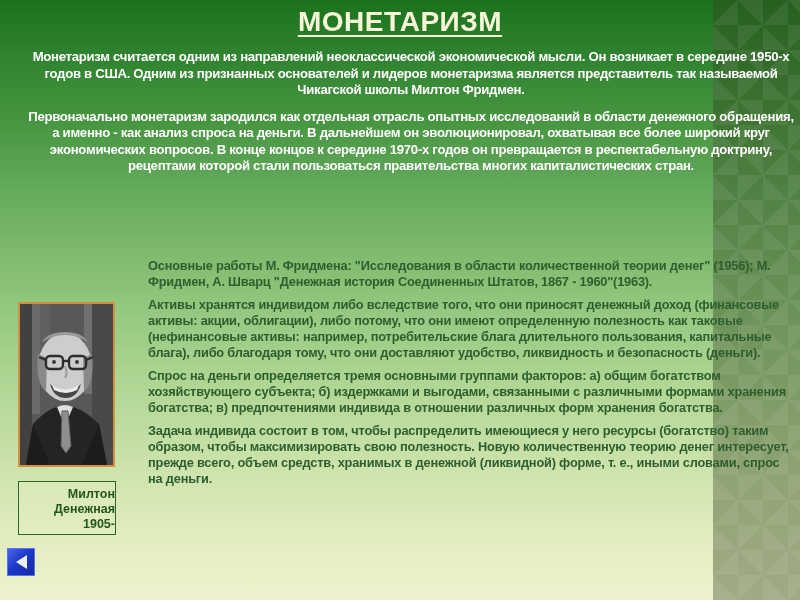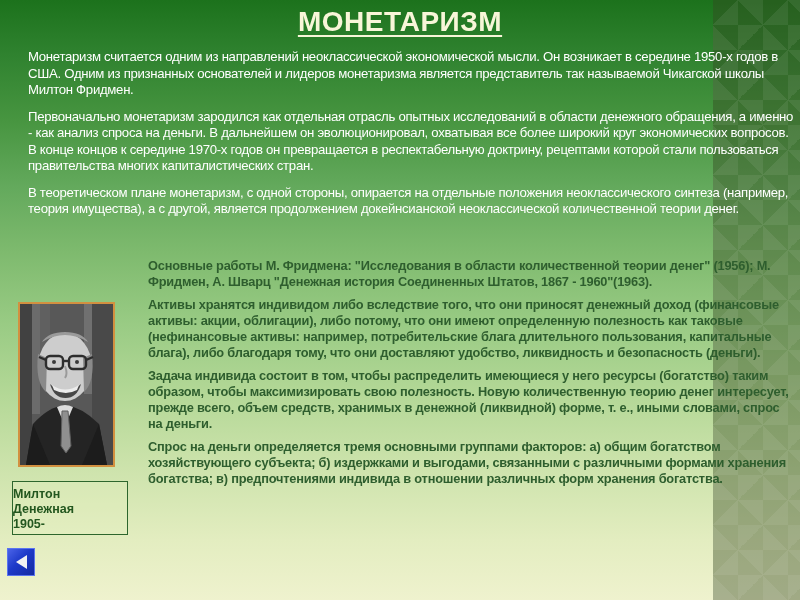--- a/index.html
+++ b/index.html
@@ -33,48 +33,49 @@
     font-size:28px;font-weight:bold;
     letter-spacing:0.5px;
     text-decoration:underline;
     text-decoration-thickness:2px;
     text-underline-offset:4px;
     margin:0;
   }
   .intro{
     left:28px;top:49px;width:766px;
     color:#ffffff;
-    font-size:13.2px;font-weight:normal;
+    font-size:13.2px;font-weight:bold;
     line-height:16.5px;
     letter-spacing:-0.3px;
+    text-align:center;
   }
   .intro p{margin:0 0 10px 0;}
   .bodytext{
     left:148px;top:258px;width:646px;
     color:#2e5e2e;
     font-size:12.8px;font-weight:bold;
     line-height:16px;
     letter-spacing:-0.2px;
   }
   .bodytext p{margin:0 0 7px 0;}
   .photo-frame{
     left:18px;top:302px;width:97px;height:165px;
     border:2px solid #d29040;
     box-sizing:border-box;
     background:#585858;
   }
   .photo-frame svg{display:block;width:93px;height:161px;}
   .caption-box{
-    left:12px;top:481px;width:116px;height:54px;
+    left:18px;top:481px;width:98px;height:54px;
     box-sizing:border-box;
     border:1px solid #2d662d;
     background:rgba(232,242,196,0.30);
     color:#23571f;
     font-size:12.5px;font-weight:bold;
-    line-height:15px;text-align:left;
+    line-height:15px;text-align:right;
     padding-top:5px;
   }
   .back-button{
     left:7px;top:548px;width:28px;height:28px;
     box-sizing:border-box;
     background:linear-gradient(135deg,#4a63e8 0%,#1d39c9 45%,#142aa0 100%);
     border:1px solid #5a74f0;
     display:flex;align-items:center;justify-content:center;
     cursor:pointer;
   }
@@ -90,28 +91,27 @@
 
 <div class="slide">
 
   <div class="pattern-band"></div>
 
   <h1 class="layer title">МОНЕТАРИЗМ</h1>
 
   <div class="layer intro">
     <p>Монетаризм считается одним из направлений неоклассической экономической мысли. Он возникает в середине 1950-х годов в США. Одним из признанных основателей и лидеров монетаризма является представитель так называемой Чикагской школы Милтон Фридмен.</p>
     <p>Первоначально монетаризм зародился как отдельная отрасль опытных исследований в области денежного обращения, а именно - как анализ спроса на деньги. В дальнейшем он эволюционировал, охватывая все более широкий круг экономических вопросов. В конце концов к середине 1970-х годов он превращается в респектабельную доктрину, рецептами которой стали пользоваться правительства многих капиталистических стран.</p>
-    <p>В теоретическом плане монетаризм, с одной стороны, опирается на отдельные положения неоклассического синтеза (например, теория имущества), а с другой, является продолжением докейнсианской неоклассической количественной теории денег.</p>
   </div>
 
   <div class="layer bodytext">
     <p>Основные работы М. Фридмена:  "Исследования в области количественной теории денег" (1956);  М. Фридмен, А. Шварц "Денежная история Соединенных Штатов, 1867 - 1960"(1963).</p>
     <p>Активы хранятся индивидом либо вследствие того, что они приносят денежный доход (финансовые активы: акции, облигации), либо потому, что они имеют определенную полезность как таковые (нефинансовые активы: например, потребительские блага длительного пользования, капитальные блага), либо благодаря тому, что они доставляют удобство, ликвидность и безопасность (деньги).</p>
+    <p>Спрос на деньги определяется тремя основными группами факторов: а) общим богатством хозяйствующего субъекта; б) издержками и выгодами, связанными с различными формами хранения богатства; в) предпочтениями индивида в отношении различных форм хранения богатства.</p>
     <p>Задача индивида состоит в том, чтобы распределить имеющиеся у него ресурсы (богатство) таким образом, чтобы максимизировать свою полезность. Новую количественную теорию денег интересует, прежде всего, объем средств, хранимых в денежной (ликвидной) форме, т. е., иными словами, спрос на деньги.</p>
-    <p>Спрос на деньги определяется тремя основными группами факторов: а) общим богатством хозяйствующего субъекта; б) издержками и выгодами, связанными с различными формами хранения богатства; в) предпочтениями индивида в отношении различных форм хранения богатства.</p>
   </div>
 
   <div class="layer photo-frame">
     <svg viewBox="0 0 93 161">
       <rect width="93" height="161" fill="#585858"></rect>
       <rect x="0" y="0" width="12" height="161" fill="#414141"></rect>
       <rect x="12" y="0" width="8" height="110" fill="#6b6b6b"></rect>
       <rect x="72" y="0" width="21" height="161" fill="#494949"></rect>
       <rect x="64" y="0" width="8" height="90" fill="#707070"></rect>
       <rect x="20" y="0" width="10" height="60" fill="#606060"></rect>

